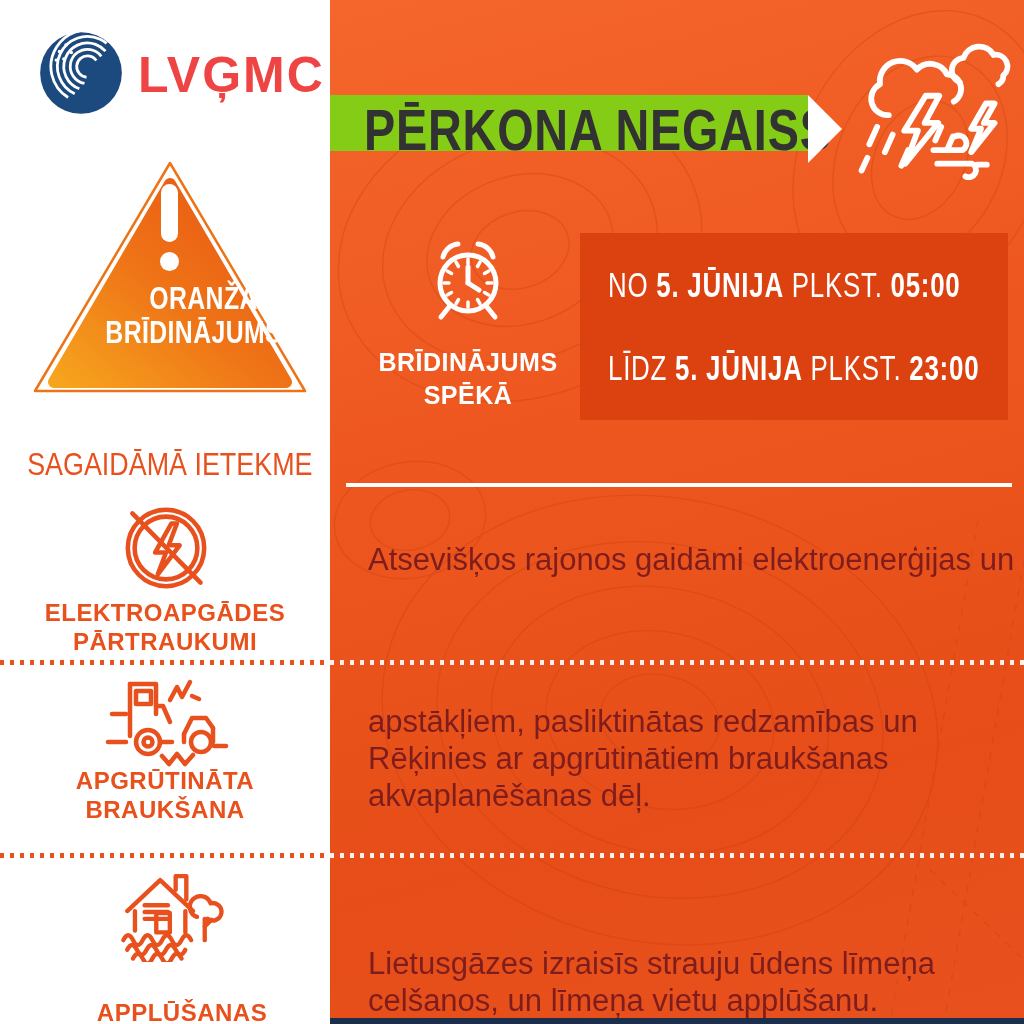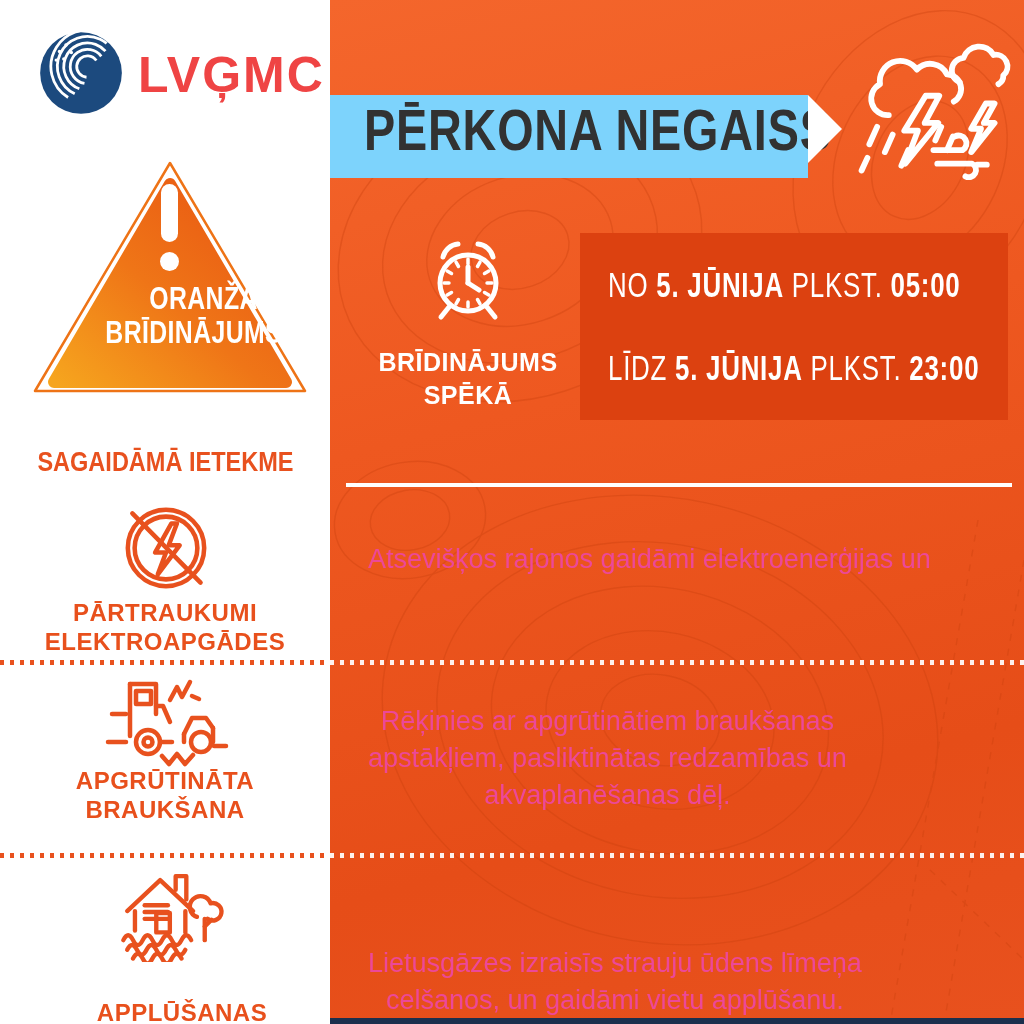--- a/index.html
+++ b/index.html
@@ -9,21 +9,21 @@
     background:#ffffff;font-family:"Liberation Sans", sans-serif;
   }
   
   .main-panel{
     position:absolute;left:330px;top:0;width:694px;height:1024px;
     background:linear-gradient(165deg,#f4662c 0%,#ee5820 38%,#e64d18 75%,#e8511e 100%);
   }
   .contours{position:absolute;left:0;top:0;width:694px;height:1024px;}
   
   .banner{
-    position:absolute;left:330px;top:95px;width:478px;height:83px;background:#7dd3fc;z-index:3;
+    position:absolute;left:330px;top:95px;width:478px;height:56px;background:#84cc16;z-index:3;
   }
   .banner::after{
     content:"";position:absolute;left:100%;top:0;width:0;height:0;
     border-left:34px solid #ffffff;border-top:34px solid transparent;border-bottom:34px solid transparent;
   }
   .page-title{
     position:absolute;left:34px;top:0;height:68px;line-height:70px;
     font-size:57px;font-weight:bold;color:#323232;letter-spacing:1px;
     display:inline-block;transform:scaleX(0.82);transform-origin:left center;white-space:nowrap;
   }
@@ -46,40 +46,40 @@
   }
   .dtline b{font-weight:bold;}
   
   .sep-solid{position:absolute;left:346px;top:483px;width:666px;height:4px;background:#ffffff;z-index:2;}
   .sep-dotted{position:absolute;left:0;width:1024px;height:5px;display:flex;z-index:4;}
   .sep-dotted .l{width:330px;height:5px;background:repeating-linear-gradient(90deg,#e8511e 0 4px,transparent 4px 10px);}
   .sep-dotted .r{flex:1;height:5px;background:repeating-linear-gradient(90deg,rgba(255,255,255,.92) 0 4px,transparent 4px 10px);}
   .sep-dotted.one{top:660px;}
   .sep-dotted.two{top:853px;}
   
-  .desc{position:absolute;left:368px;z-index:2;color:#ec4899;font-size:27px;line-height:37px;text-align:center;}
+  .desc{position:absolute;left:368px;z-index:2;color:#7f1d1d;font-size:31px;line-height:37px;}
   .desc div{white-space:nowrap;}
   .desc.d1{top:541px;}
   .desc.d2{top:703px;}
   .desc.d3{top:945px;}
   .navy-strip{position:absolute;left:330px;bottom:0;width:694px;height:6px;background:#1b2f4d;z-index:5;}
   
   .logo{position:absolute;left:38px;top:30px;display:flex;align-items:center;z-index:2;}
   .logo-text{font-size:50px;font-weight:bold;color:#ef4444;letter-spacing:2px;margin-left:14px;margin-top:4px;}
   .triangle-wrap{position:absolute;left:30px;top:158px;width:280px;height:238px;z-index:2;}
   .excl-bar{position:absolute;left:131px;top:26px;width:17px;height:58px;border-radius:9px;background:#ffffff;}
   .excl-dot{position:absolute;left:130px;top:94px;width:19px;height:19px;border-radius:50%;background:#ffffff;}
   .tri-text{position:absolute;left:0;top:124px;width:280px;text-align:right;}
   .tri-line{
     display:block;transform:scaleX(0.8);transform-origin:center;white-space:nowrap;
     color:#ffffff;font-weight:bold;font-size:31px;line-height:34px;letter-spacing:.5px;
   }
   .impact-heading{
     position:absolute;left:0;top:446px;width:330px;text-align:center;z-index:2;
-    color:#e8511e;font-weight:bold;font-size:28px;
+    color:#e8511e;font-weight:normal;font-size:32px;
   }
   .impact-heading span{display:inline-block;transform:scaleX(0.84);transform-origin:center;white-space:nowrap;}
   .impact-icon{position:absolute;z-index:2;}
   .impact-icon.i1{left:116px;top:498px;}
   .impact-icon.i2{left:100px;top:672px;}
   .impact-icon.i3{left:102px;top:864px;}
   .impact-label{
     position:absolute;left:0;width:330px;text-align:center;z-index:2;
     color:#e8501c;font-weight:bold;font-size:24px;line-height:29px;letter-spacing:.5px;
   }
@@ -187,27 +187,27 @@
     </div>
   <div class="sep-dotted two">
       <div class="l"></div>
       <div class="r"></div>
     </div>
 
   <div class="desc d1">
     <div>Atsevišķos rajonos gaidāmi elektroenerģijas un</div>
   </div>
   <div class="desc d2">
+    <div>apstākļiem, pasliktinātas redzamības un</div>
     <div>Rēķinies ar apgrūtinātiem braukšanas</div>
-    <div>apstākļiem, pasliktinātas redzamības un</div>
     <div>akvaplanēšanas dēļ.</div>
   </div>
   <div class="desc d3">
     <div>Lietusgāzes izraisīs strauju ūdens līmeņa</div>
-    <div>celšanos, un gaidāmi vietu applūšanu.</div>
+    <div>celšanos, un līmeņa vietu applūšanu.</div>
   </div>
 
   <div class="navy-strip"></div>
 
   <div class="logo">
     <svg width="86" height="86" viewBox="0 0 80 80">
       <circle cx="40" cy="40" r="38" fill="#1c4a7e"></circle>
       <g fill="none" stroke="#ffffff" stroke-width="2.6">
         <circle cx="46" cy="34" r="10" stroke-dasharray="40 23" transform="rotate(95 46 34)"></circle>
         <circle cx="46" cy="34" r="16" stroke-dasharray="62 39" transform="rotate(100 46 34)"></circle>
@@ -252,22 +252,22 @@
 
   <svg class="impact-icon i1" width="100" height="100" viewBox="0 0 110 110">
     <g fill="none" stroke="#e8511e" stroke-width="5" stroke-linecap="round" stroke-linejoin="round">
       <circle cx="55" cy="55" r="42"></circle>
       <circle cx="55" cy="55" r="34.5"></circle>
       <path d="M61 28 L43 60 h12 l-9 24 L70 52 h-12 l9 -24 z"></path>
       <path d="M18 17 L93 93"></path>
     </g>
   </svg>
   <div class="impact-label l1">
+    <span>ELEKTROAPGĀDES</span>
     <span>PĀRTRAUKUMI</span>
-    <span>ELEKTROAPGĀDES</span>
   </div>
 
   <svg class="impact-icon i2" width="130" height="100" viewBox="0 0 130 100">
     <g fill="none" stroke="#e8511e" stroke-width="4.5" stroke-linecap="round" stroke-linejoin="round">
       <path d="M30 12 v52"></path>
       <path d="M30 12 h26 v30"></path>
       <rect x="36" y="19" width="15" height="13"></rect>
       <path d="M56 34 h7 l7 16"></path>
       <circle cx="48" cy="70" r="12"></circle>
         <circle cx="48" cy="70" r="4.5"></circle>

